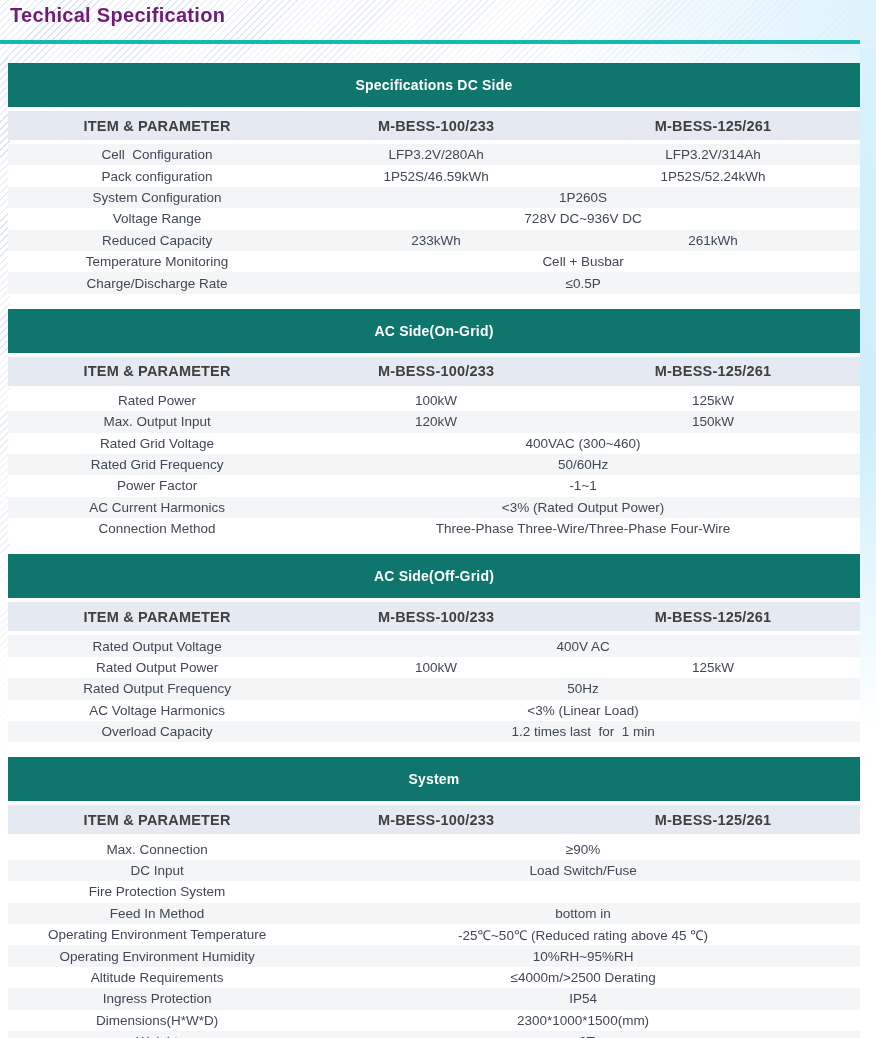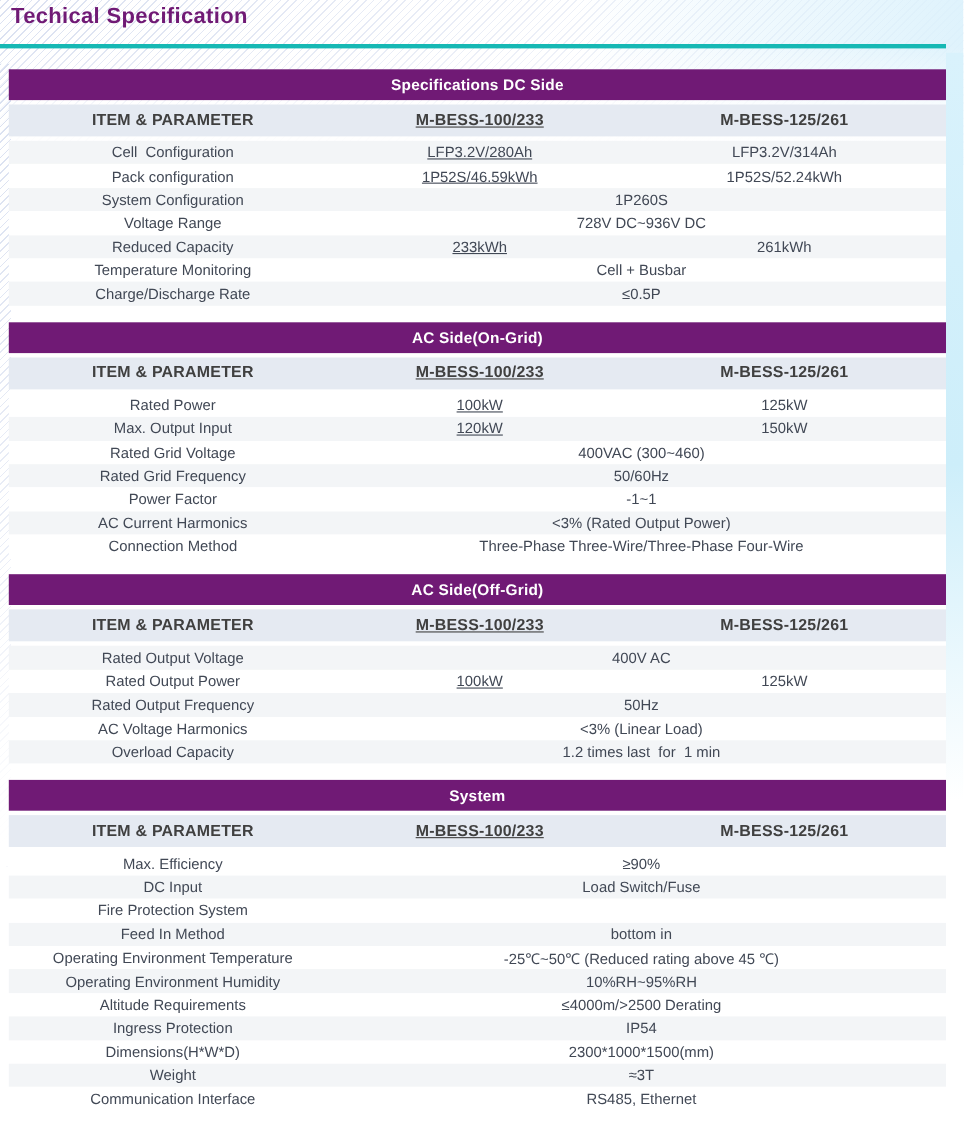--- a/index.html
+++ b/index.html
@@ -49,40 +49,40 @@
     position:absolute; top:40px; left:0; width:860px; height:4px; z-index:3;
     background:#16b8b4;
   }
 
   
   .content { position:absolute; top:63px; left:8px; width:852px; z-index:2; }
   .spec-section { margin-bottom:15px; }
   .spec-section:last-child { margin-bottom:0; }
 
   .bar {
-    height:28px; margin-bottom:4px; background:#701a75;
+    height:44px; margin-bottom:4px; background:#0f766e;
     display:flex; align-items:center; justify-content:center;
     color:#ffffff; font-size:14px; font-weight:bold; letter-spacing:0.2px;
   }
   .cols {
     height:29px; margin-bottom:4px; background:#e5eaf2;
     display:flex; align-items:center;
   }
   .hcell {
     font-size:14.5px; font-weight:bold; color:#404040;
     text-align:center; letter-spacing:0.2px;
   }
   .row { display:flex; align-items:center; height:21.4px; background:#ffffff; }
   .row.alt { background:#f3f5f7; }
   .cell {
     font-size:13.5px; color:#414855; text-align:center; white-space:pre;
     overflow:visible;
   }
   .c-label { width:35%; }
-  .c-v1 { width:30.5%;text-decoration:underline; }
+  .c-v1 { width:30.5%; }
   .c-v2 { width:34.5%; }
   .c-span { width:65%; }
 </style>
 </head>
 <body>
 
 <div class="page">
   <div class="bg-top"></div>
   <div class="bg-left"></div>
   <div class="bg-right"></div>
@@ -213,21 +213,21 @@
         <div class="bar">
           <span>System</span>
         </div>
         <div class="cols">
           <span class="hcell c-label">ITEM &amp; PARAMETER</span>
           <span class="hcell c-v1">M-BESS-100/233</span>
           <span class="hcell c-v2">M-BESS-125/261</span>
         </div>
         <div>
           <div class="row">
-            <span class="cell c-label">Max. Efficiency</span>
+            <span class="cell c-label">Max. Connection</span>
             <span class="cell c-span">≥90%</span>
           </div>
           <div class="row alt">
             <span class="cell c-label">DC Input</span>
             <span class="cell c-span">Load Switch/Fuse</span>
           </div>
           <div class="row">
             <span class="cell c-label">Fire Protection System</span>
           </div>
           <div class="row alt">

